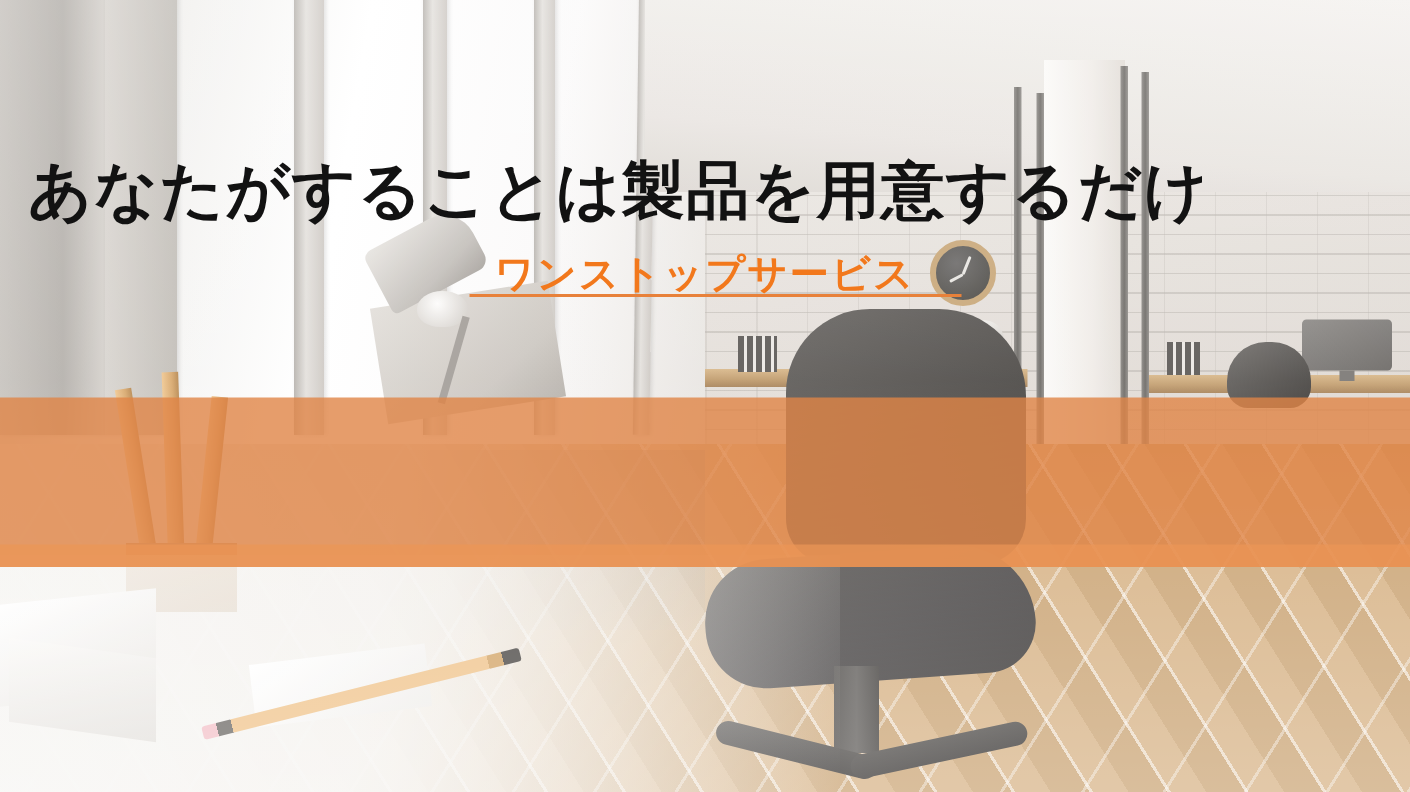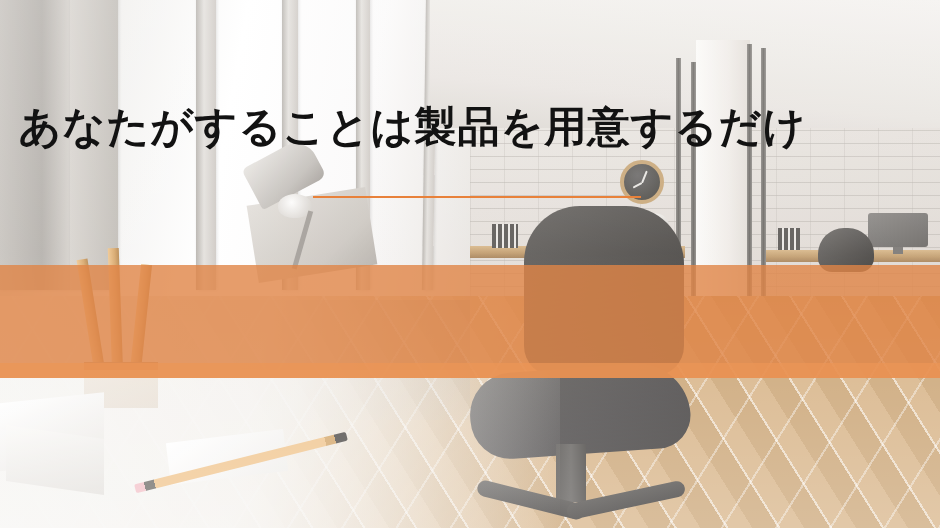--- a/index.html
+++ b/index.html
@@ -396,20 +396,23 @@
     <div class="box-a"></div>
     <div class="box-b"></div>
     <div class="paper-sheet"></div>
     <div class="pencil-fg"></div>
 
     <div class="veil-global"></div>
   </div>
 
   <div class="title">あなたがすることは製品を用意するだけ</div>
 
+  <div class="subtitle-wrap">
+    <span class="subtitle">ワンストップサービス</span>
+  </div>
   <div class="subtitle-rule"></div>
 
   <div class="band"></div>
   <div class="band-lighter"></div>
 
   <div class="band-items">
     
     
     
     

